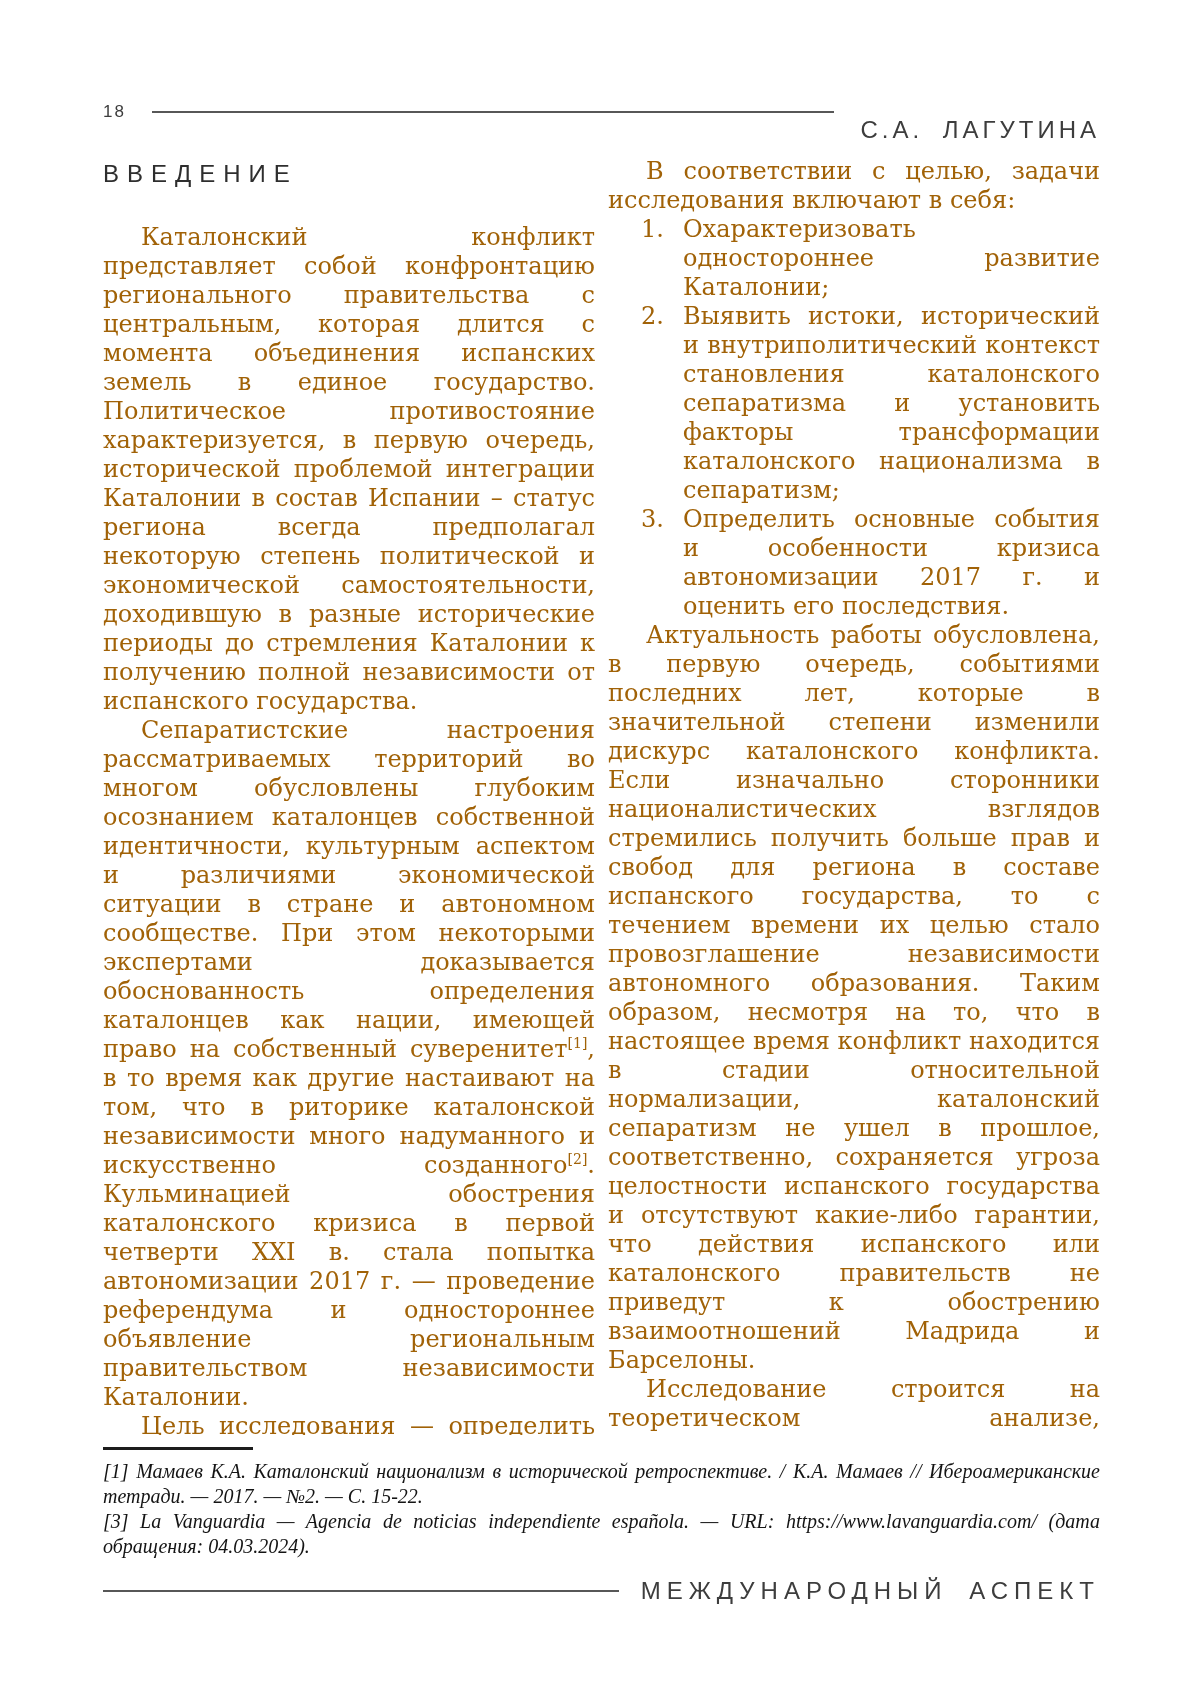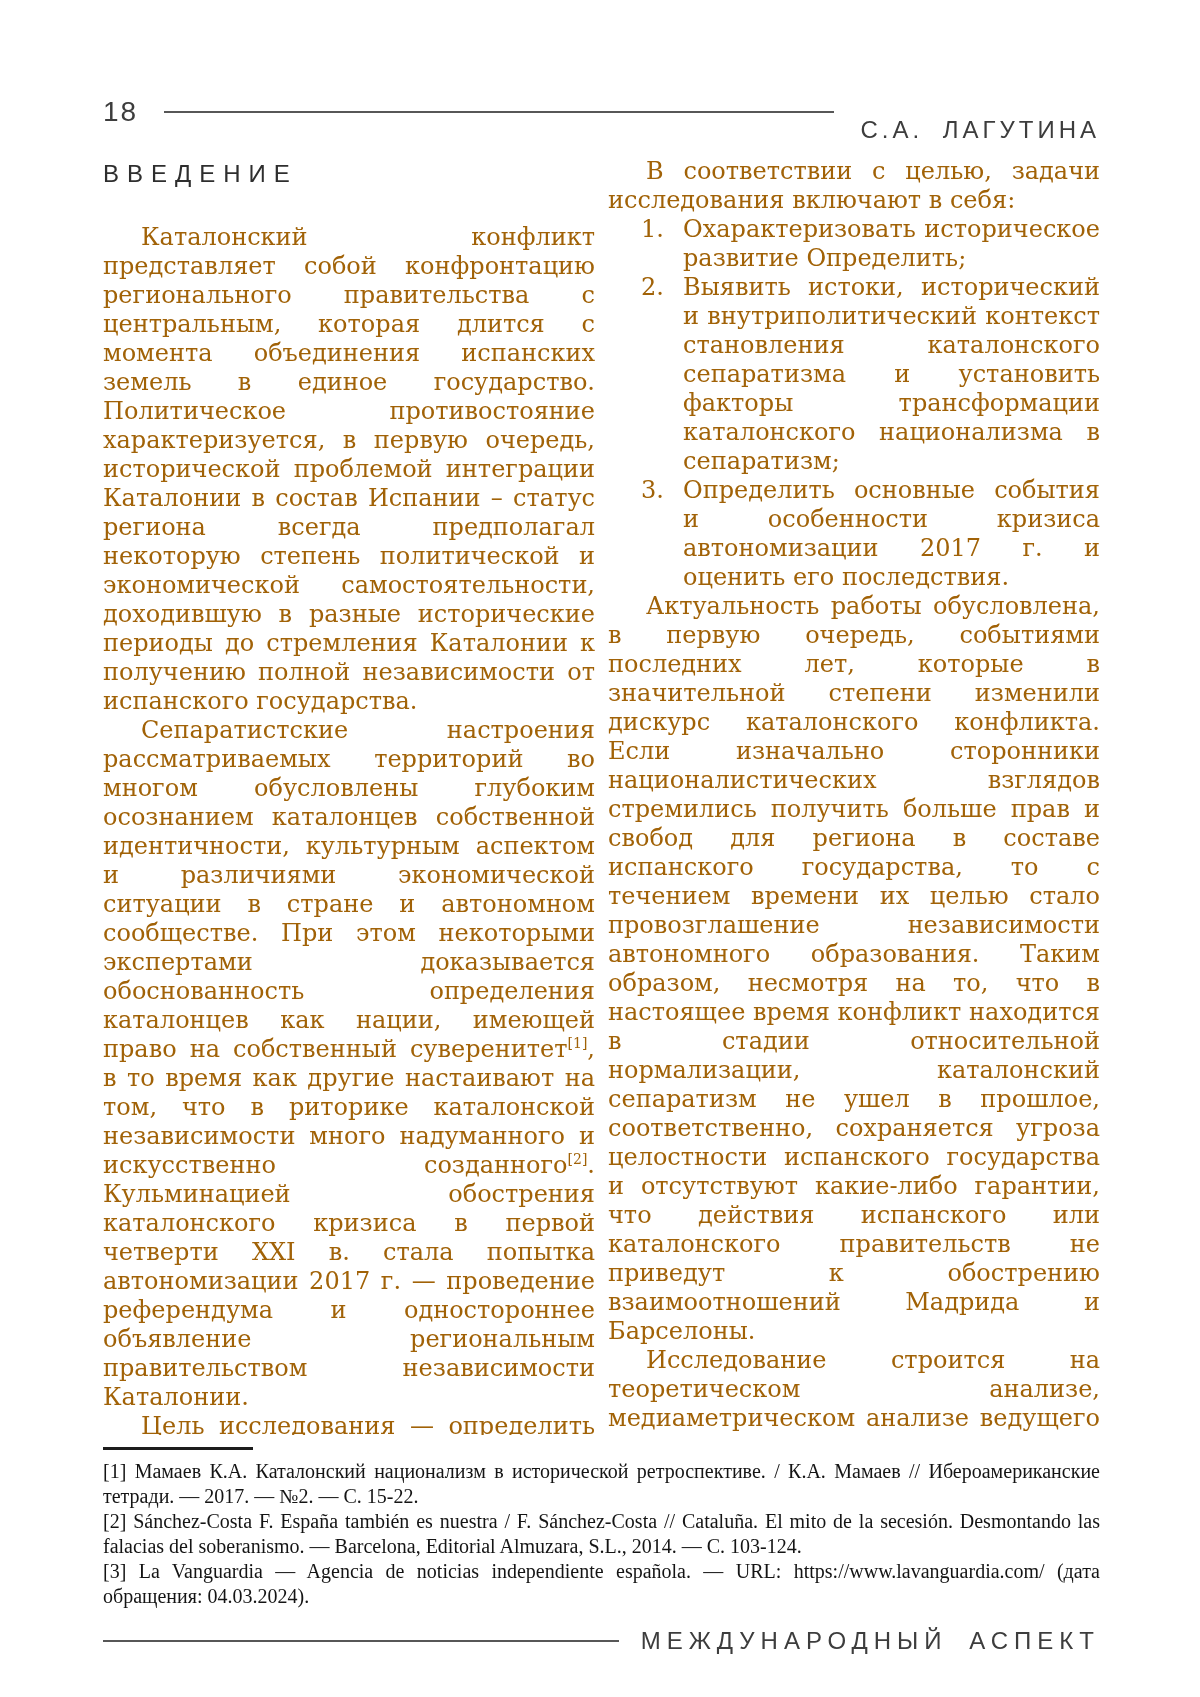--- a/index.html
+++ b/index.html
@@ -1,21 +1,21 @@
 <!DOCTYPE html>
 <html lang="ru"><head>
 <meta charset="utf-8">
 <style>
   html,body{margin:0;padding:0;background:#ffffff;}
   body{width:1200px;height:1697px;overflow:hidden;}
   .page{box-sizing:border-box;width:1200px;height:1697px;padding:96px 100px 0 103px;background:#ffffff;}
 
   
   .page-header{display:flex;align-items:center;font-family:"Liberation Sans",sans-serif;color:#3d3d3d;height:32px;}
-  .page-number{font-size:28px;letter-spacing:2px;}
+  .page-number{font-size:17px;letter-spacing:2px;}
   .h-rule{flex:1;height:2px;background:#575757;margin:0 26px;}
   .author{font-size:24px;letter-spacing:4px;word-spacing:9px;white-space:nowrap;margin-top:36px;}
 
   
   .columns{display:flex;gap:13px;margin-top:29px;height:1278px;overflow:hidden;}
   .column{flex:1;min-width:0;}
   .intro-heading{font-family:"Liberation Sans",sans-serif;font-size:24px;font-weight:500;
     letter-spacing:8px;color:#2e2e2e;margin:2px 0 34px 0;line-height:30px;}
 
   .body-text,.task-number,.task-text{
@@ -26,21 +26,21 @@
   .task{display:flex;}
   .task-number{flex:0 0 42px;}
   .task-text{flex:1;text-align:justify;}
 
   sup.fn-marker{font-size:14px;line-height:0;vertical-align:9px;letter-spacing:0;}
 
   
   .footnotes{margin-top:12px;}
   .fn-sep{width:150px;height:3px;background:#1d1d1d;margin:0 0 9px 0;}
   .footnote{font-family:"Liberation Serif",serif;font-size:20px;line-height:25px;
-    color:#141414;margin:0;text-align:justify;}
+    color:#141414;margin:0;text-align:justify;font-style:italic;}
 
   
   .page-footer{display:flex;align-items:center;margin-top:16px;
     font-family:"Liberation Sans",sans-serif;color:#3d3d3d;height:32px;}
   .f-rule{flex:1;height:2px;background:#575757;margin-right:22px;}
   .footer-title{font-size:24px;letter-spacing:6px;word-spacing:9px;white-space:nowrap;}
 </style>
 </head>
 <body>
 
@@ -63,21 +63,21 @@
 
       <p class="body-text">Цель исследования — определить условия, под влиянием которых формировался каталонский сепаратизм, выявить и охарактеризовать его ключевые факторы.</p>
     </section>
 
     <section class="column">
       <p class="body-text">В соответствии с целью, задачи исследования включают в себя:</p>
 
       <ol class="tasks">
         <li class="task">
           <span class="task-number">1.</span>
-          <span class="task-text">Охарактеризовать историческое развитие Определить;</span>
+          <span class="task-text">Охарактеризовать одностороннее развитие Каталонии;</span>
         </li>
         <li class="task">
           <span class="task-number">2.</span>
           <span class="task-text">Выявить истоки, исторический и внутриполитический контекст становления каталонского сепаратизма и установить факторы трансформации каталонского национализма в сепаратизм;</span>
         </li>
         <li class="task">
           <span class="task-number">3.</span>
           <span class="task-text">Определить основные события и особенности кризиса автономизации 2017 г. и оценить его последствия.</span>
         </li>
       </ol>
@@ -85,21 +85,20 @@
       <p class="body-text">Актуальность работы обусловлена, в первую очередь, событиями последних лет, которые в значительной степени изменили дискурс каталонского конфликта. Если изначально сторонники националистических взглядов стремились получить больше прав и свобод для региона в составе испанского государства, то с течением времени их целью стало провозглашение независимости автономного образования. Таким образом, несмотря на то, что в настоящее время конфликт находится в стадии относительной нормализации, каталонский сепаратизм не ушел в прошлое, соответственно, сохраняется угроза целостности испанского государства и отсутствуют какие-либо гарантии, что действия испанского или каталонского правительств не приведут к обострению взаимоотношений Мадрида и Барселоны.</p>
 
       <p class="body-text"><span>Исследование строится на теоретическом анализе, медиаметрическом анализе ведущего СМИ Каталонии (La Vanguardia)</span></p>
     </section>
 
   </main>
 
   <section class="footnotes">
     <div class="fn-sep"></div>
     <p class="footnote">[1] Мамаев К.А. Каталонский национализм в исторической ретроспективе. / К.А. Мамаев // Ибероамериканские тетради. — 2017. — №2. — С. 15-22.</p>
-    <p class="footnote">[2] Sánchez-Costa F. España también es nuestra / F. Sánchez-Costa // Cataluña. El mito de la secesión. Desmontando las falacias del soberanismo. — Barcelona, Editorial Almuzara, S.L., 2014. — С. 103-124.</p>
     <p class="footnote">[3] La Vanguardia — Agencia de noticias independiente española. — URL: https://www.lavanguardia.com/ (дата обращения: 04.03.2024).</p>
   </section>
 
   <footer class="page-footer">
     <span class="f-rule"></span>
     <span class="footer-title">МЕЖДУНАРОДНЫЙ  АСПЕКТ</span>
   </footer>
 
 </div>
 

